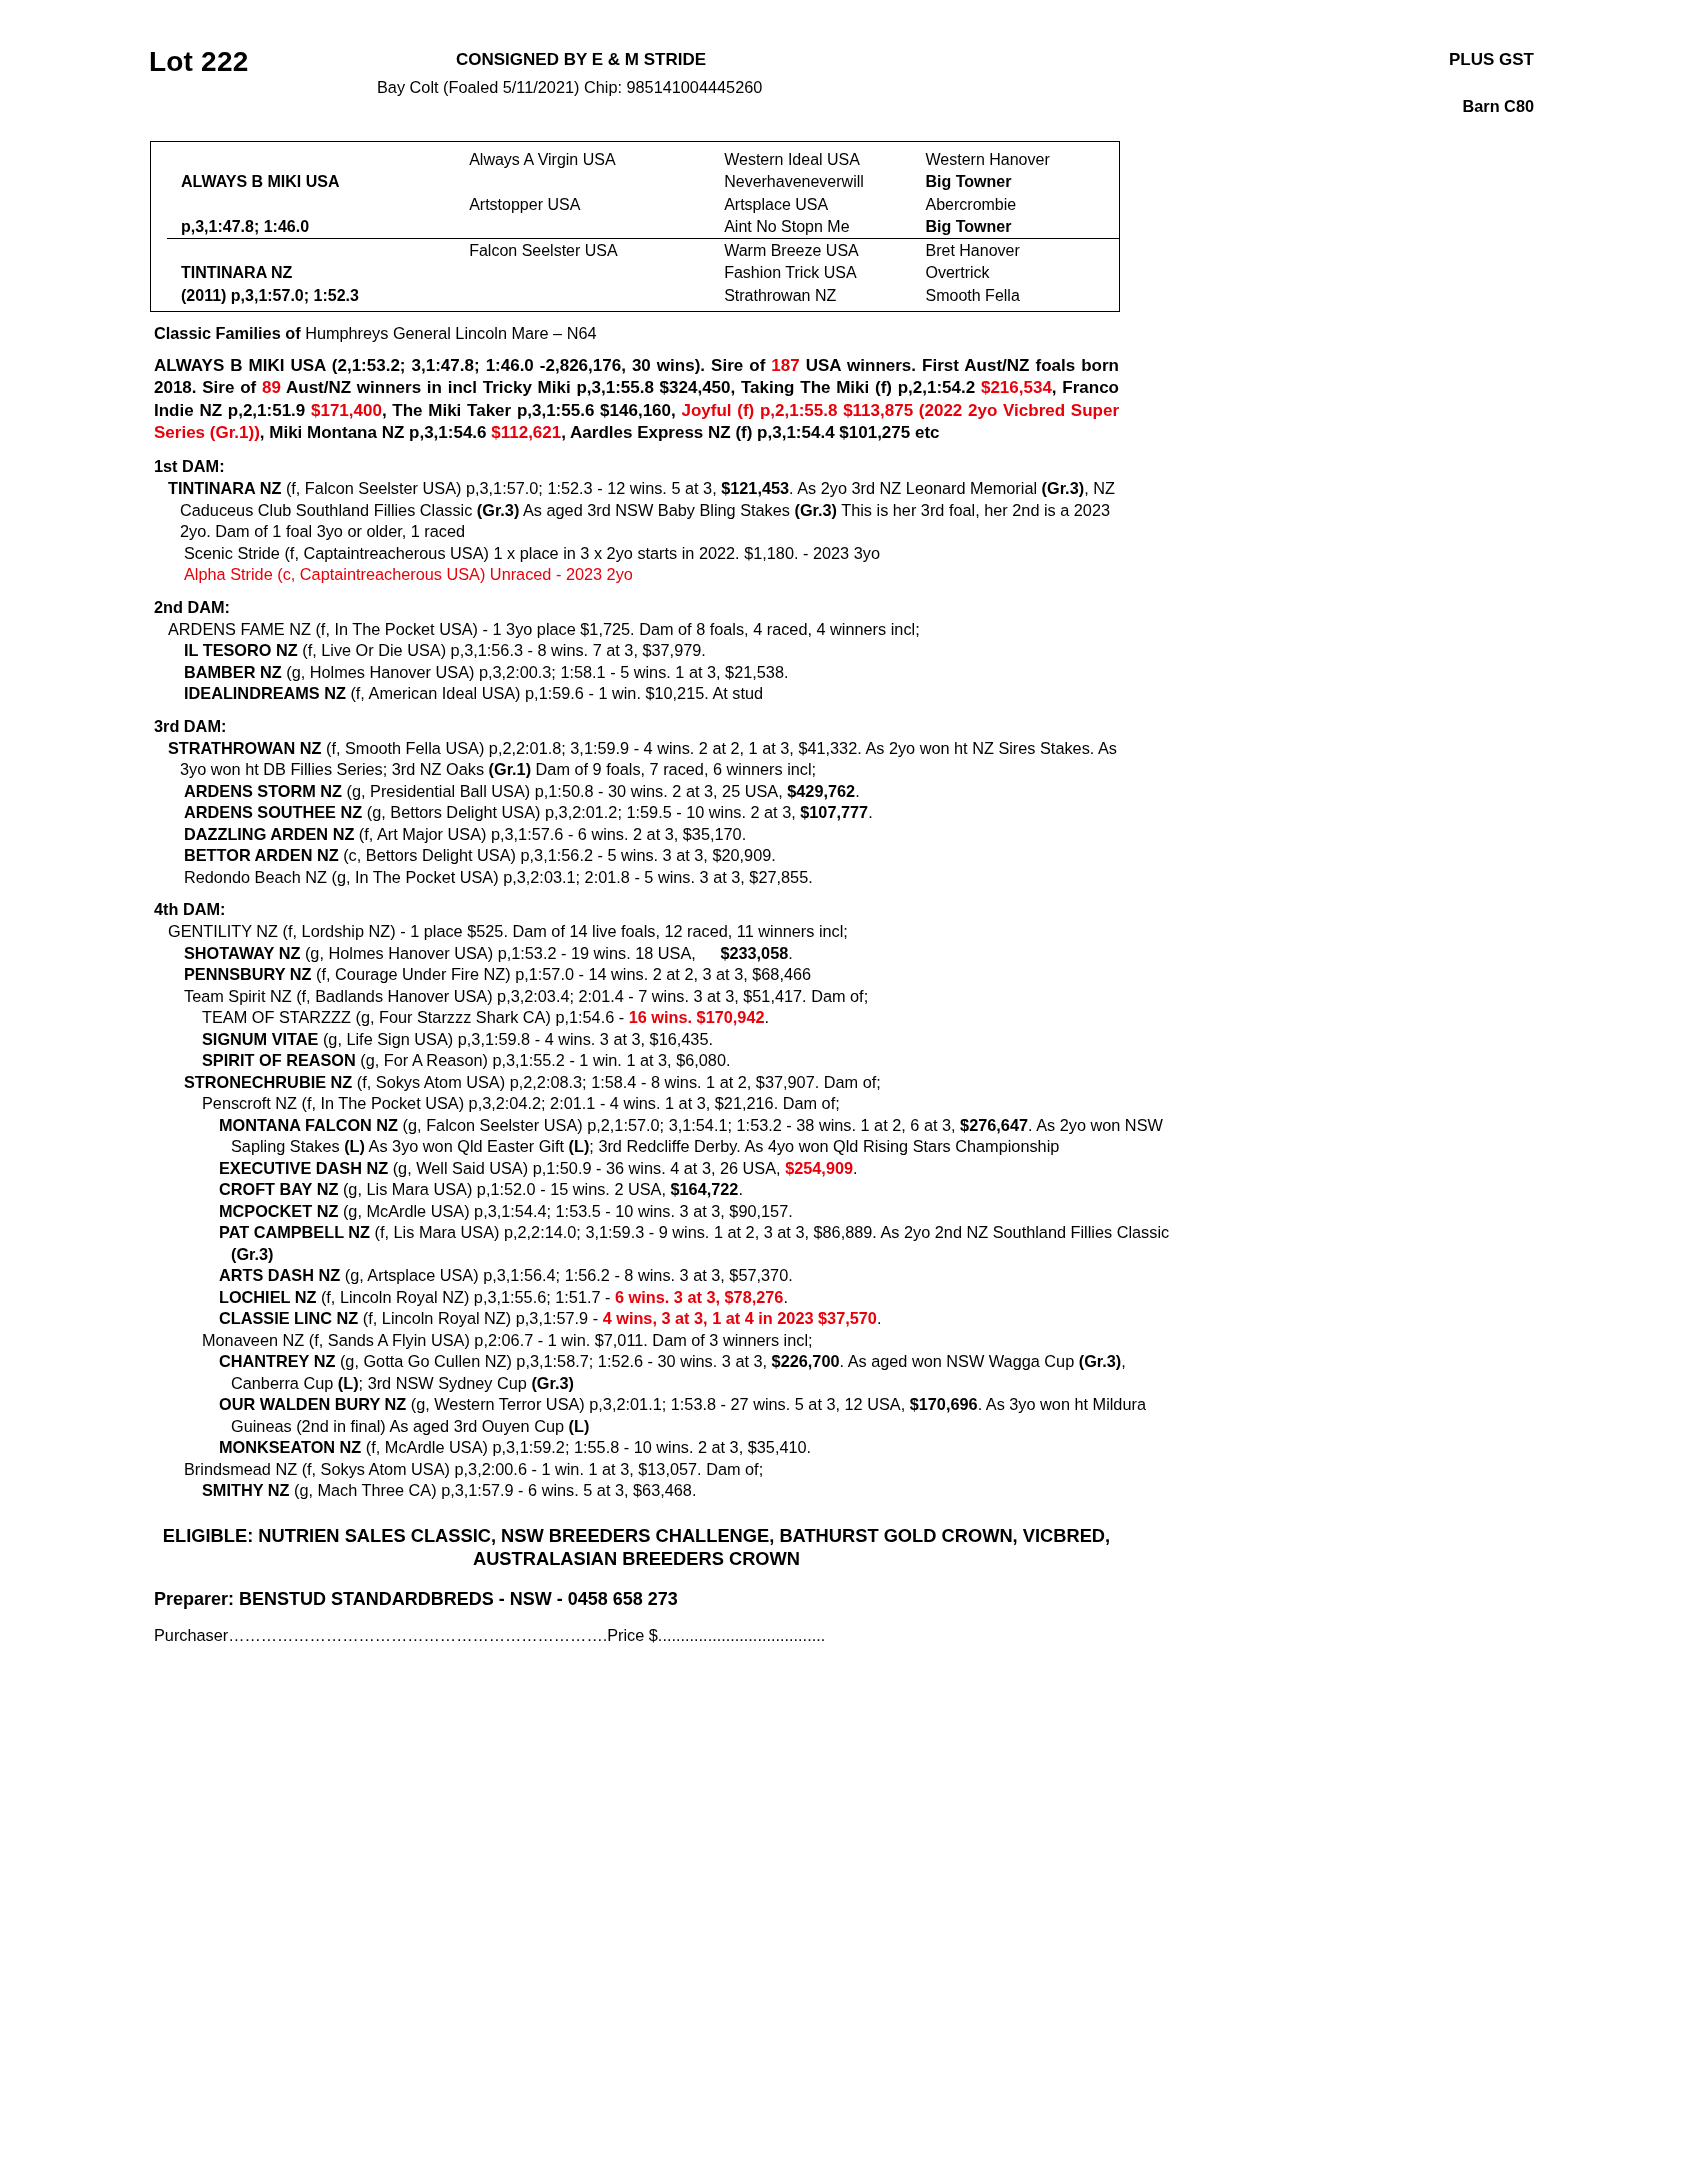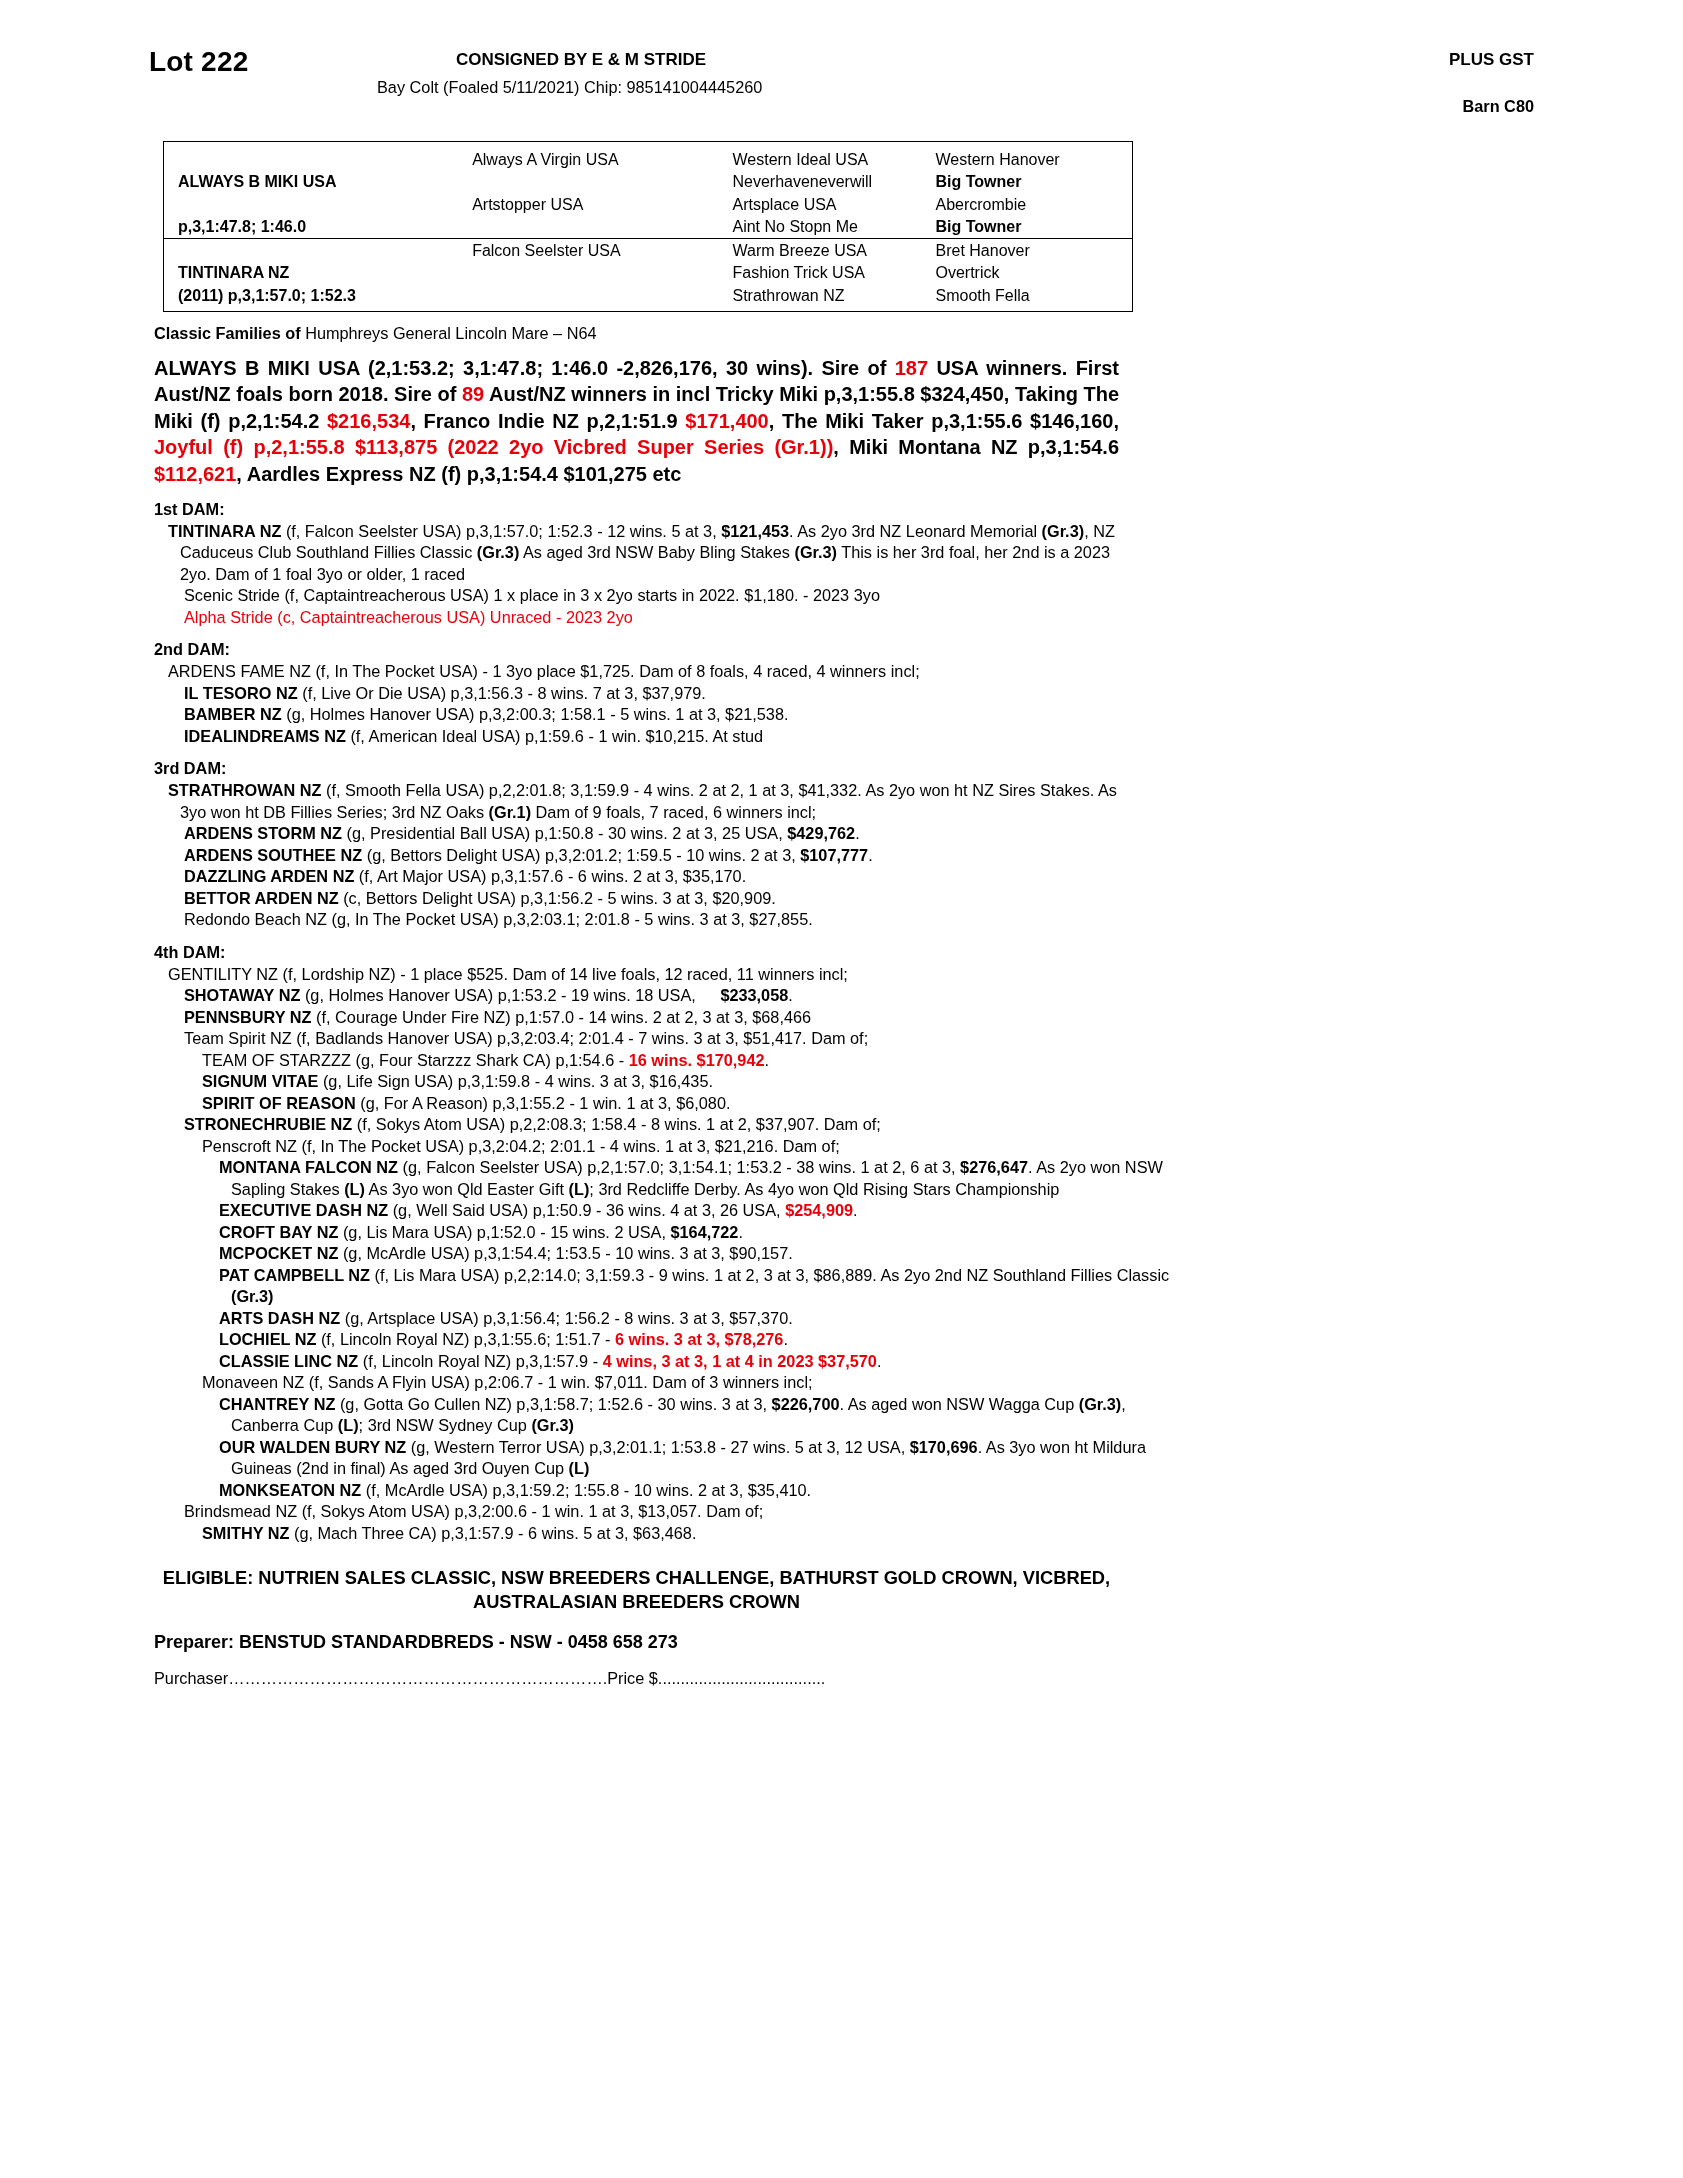--- a/index.html
+++ b/index.html
@@ -16,41 +16,41 @@
   .hdr { position:relative; height:85px; }
   .lot { position:absolute; left:0; top:4px; font-size:28px; font-weight:bold; letter-spacing:0.2px; }
   .consigned { position:absolute; left:307px; top:8px; font-size:17px; font-weight:bold; }
   .plusgst { position:absolute; right:0; top:8px; font-size:17px; font-weight:bold; }
   .baycolt { position:absolute; left:228px; top:36px; font-size:16.3px; }
   .barn { position:absolute; right:0; top:55px; font-size:16.3px; font-weight:bold; }
 
   
   .ped {
     border:1.6px solid #000; margin-top:14px;
-    width:970px; margin-left:14px;
+    width:970px; margin-left:1px;
     box-sizing:border-box;
-    padding:6px 0 4px 0;
+    padding:6px 0 4px 16px;
     position:relative;
   }
   .ped table { border-collapse:collapse; width:100%; }
   .ped td { font-size:16px; vertical-align:top; padding:1.5px 4px; line-height:1.22; }
   .c1 { width:297px; padding-left:14px !important; }
   .c2 { width:262px; }
   .c3 { width:198px; }
   .c4 { width:198px; }
   .b { font-weight:bold; }
   .mid-rule { border-top:1.6px solid #000; }
 
   
   .classic { margin:12px 0 0 5px; font-size:16.3px; }
   .classic .b { font-weight:bold; }
 
   .sireblock {
     margin:12px 0 0 5px; width:965px;
-    font-size:20px; font-weight:bold; line-height:1.33;
+    font-size:17px; font-weight:bold; line-height:1.33;
     text-align:justify;
   }
   .red { color:#e8000a; }
 
   .damhdr { margin:12px 0 2px 5px; font-size:16.3px; font-weight:bold; }
 
   .ln { font-size:16.3px; line-height:1.32; margin:0 0 0 0; width:965px; }
   .i1 { margin-left:14px; text-indent:-12px; padding-left:12px; }
   .i2 { margin-left:30px; text-indent:-12px; padding-left:12px; }
   .i3 { margin-left:48px; text-indent:-12px; padding-left:12px; }

